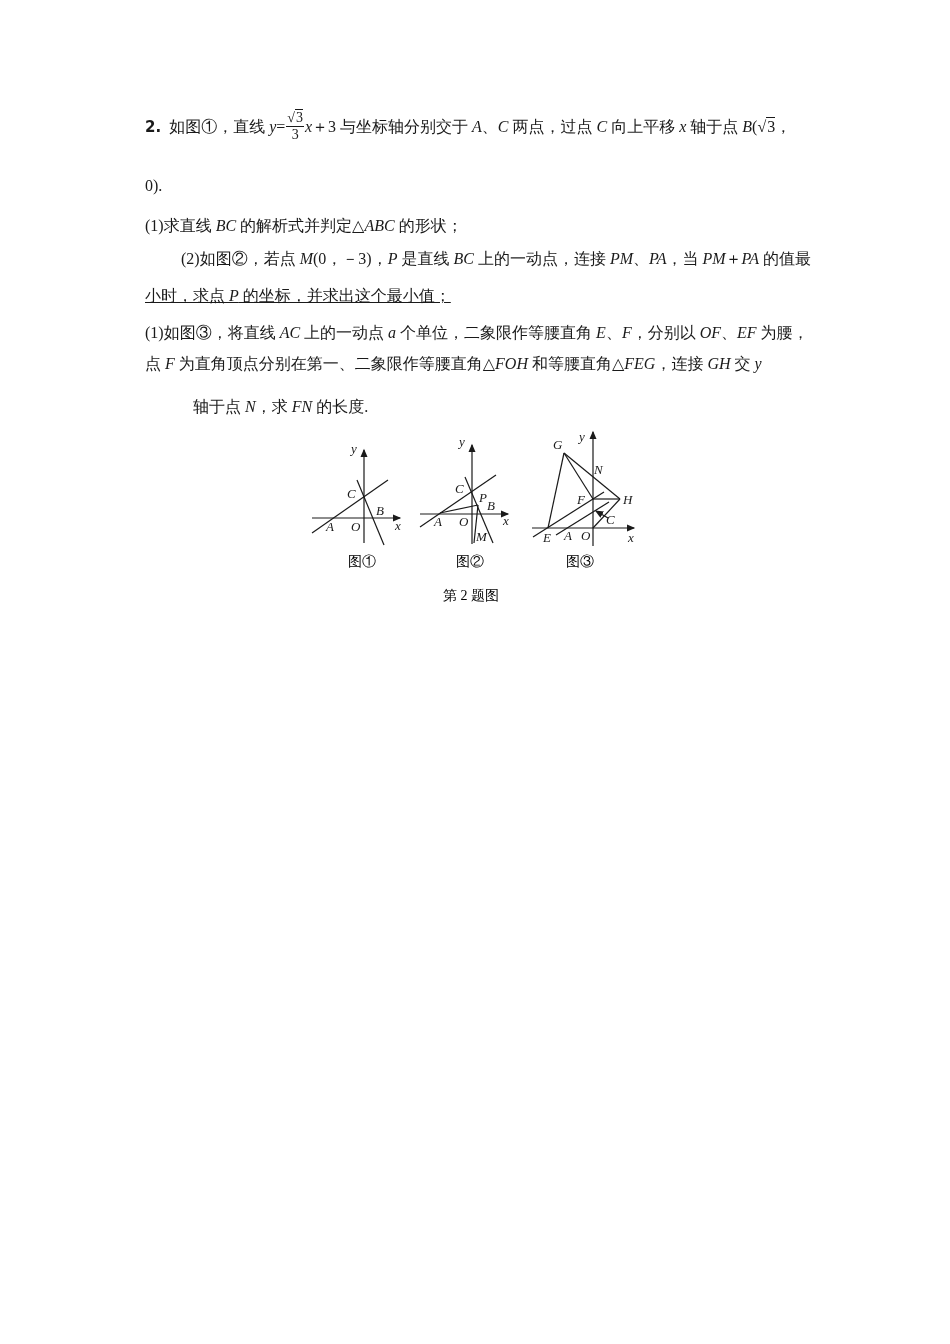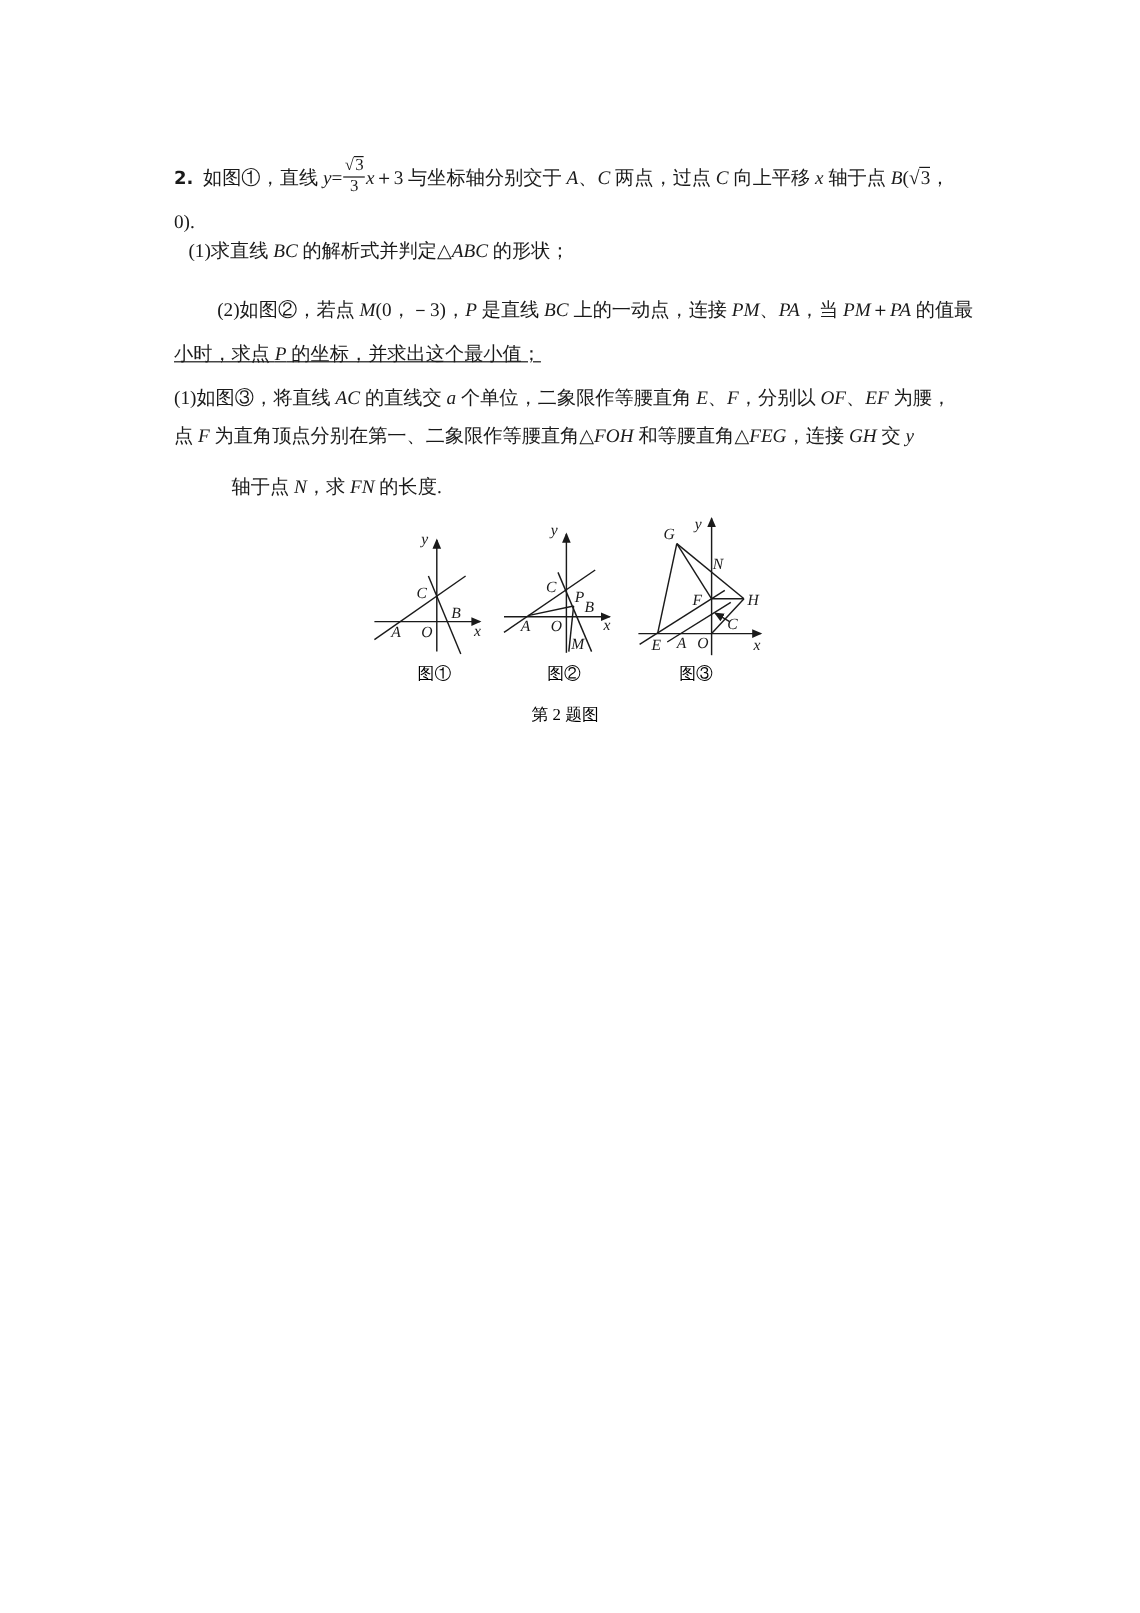--- a/index.html
+++ b/index.html
@@ -12,38 +12,38 @@
   .frac .top { display: block; border-bottom: 1px solid #1a1a1a; padding: 0 1px; }
   .frac .bot { display: block; }
   .sqrt { border-top: 1px solid #1a1a1a; padding-left: 1px; }
   .figs { position: absolute; left: 0; top: 0; }
   .cap { position: absolute; font-size: 14px; font-family: "Liberation Serif", serif; }
   .lbl { font-family: "Liberation Serif", serif; font-style: italic; font-size: 13px; fill: #1a1a1a; }
 </style>
 </head>
 <body>
 
-<div class="line" style="top:133px;">
+<div class="line" style="top:112px;">
   <span class="num">2.</span><span>如图①，直线 </span><i>y</i><span>=</span><span class="frac"><span class="top">√<span class="sqrt">3</span></span><span class="bot">3</span></span><i>x</i><span>＋3 与坐标轴分别交于 </span><i>A</i><span>、</span><i>C</i><span> 两点，过点 </span><i>C</i><span> 向上平移 </span><i>x</i><span> 轴于点 </span><i>B</i><span>(</span>√<span class="sqrt">3</span><span>，</span>
 </div>
 <div class="line" style="top:176px;">0).</div>
 
-<div class="line" style="top:200px;margin-left:12px;">
+<div class="line" style="top:216px;">
   <span>(1)求直线 </span><i>BC</i><span> 的解析式并判定△</span><i>ABC</i><span> 的形状；</span>
 </div>
 
 <div class="line" style="top:249px;margin-left:36px;">
   <span>(2)如图②，若点 </span><i>M</i><span>(0，－3)，</span><i>P</i><span> 是直线 </span><i>BC</i><span> 上的一动点，连接 </span><i>PM</i><span>、</span><i>PA</i><span>，当 </span><i>PM</i><span>＋</span><i>PA</i><span> 的值最</span>
 </div>
 <div class="line" style="top:286px;text-decoration:underline;">
   <span>小时，求点 </span><i>P</i><span> 的坐标，并求出这个最小值；</span>
 </div>
 
 <div class="line" style="top:323px;">
-  <span>(1)如图③，将直线 </span><i>AC</i><span> 的直线交 </span><i>a</i><span> 个单位，二象限作等腰直角 </span><i>E</i><span>、</span><i>F</i><span>，分别以 </span><i>OF</i><span>、</span><i>EF</i><span> 为腰，</span>
+  <span>(1)如图③，将直线 </span><i>AC</i><span> 上的一动点 </span><i>a</i><span> 个单位，二象限作等腰直角 </span><i>E</i><span>、</span><i>F</i><span>，分别以 </span><i>OF</i><span>、</span><i>EF</i><span> 为腰，</span>
 </div>
 <div class="line" style="top:354px;">
   <span>点 </span><i>F</i><span> 为直角顶点分别在第一、二象限作等腰直角△</span><i>FOH</i><span> 和等腰直角△</span><i>FEG</i><span>，连接 </span><i>GH</i><span> 交 </span><i>y</i>
 </div>
 <div class="line" style="top:397px;margin-left:48px;">
   <span>轴于点 </span><i>N</i><span>，求 </span><i>FN</i><span> 的长度.</span>
 </div>
 
 <svg class="figs" width="950" height="620" xmlns="http://www.w3.org/2000/svg">
   <defs>

